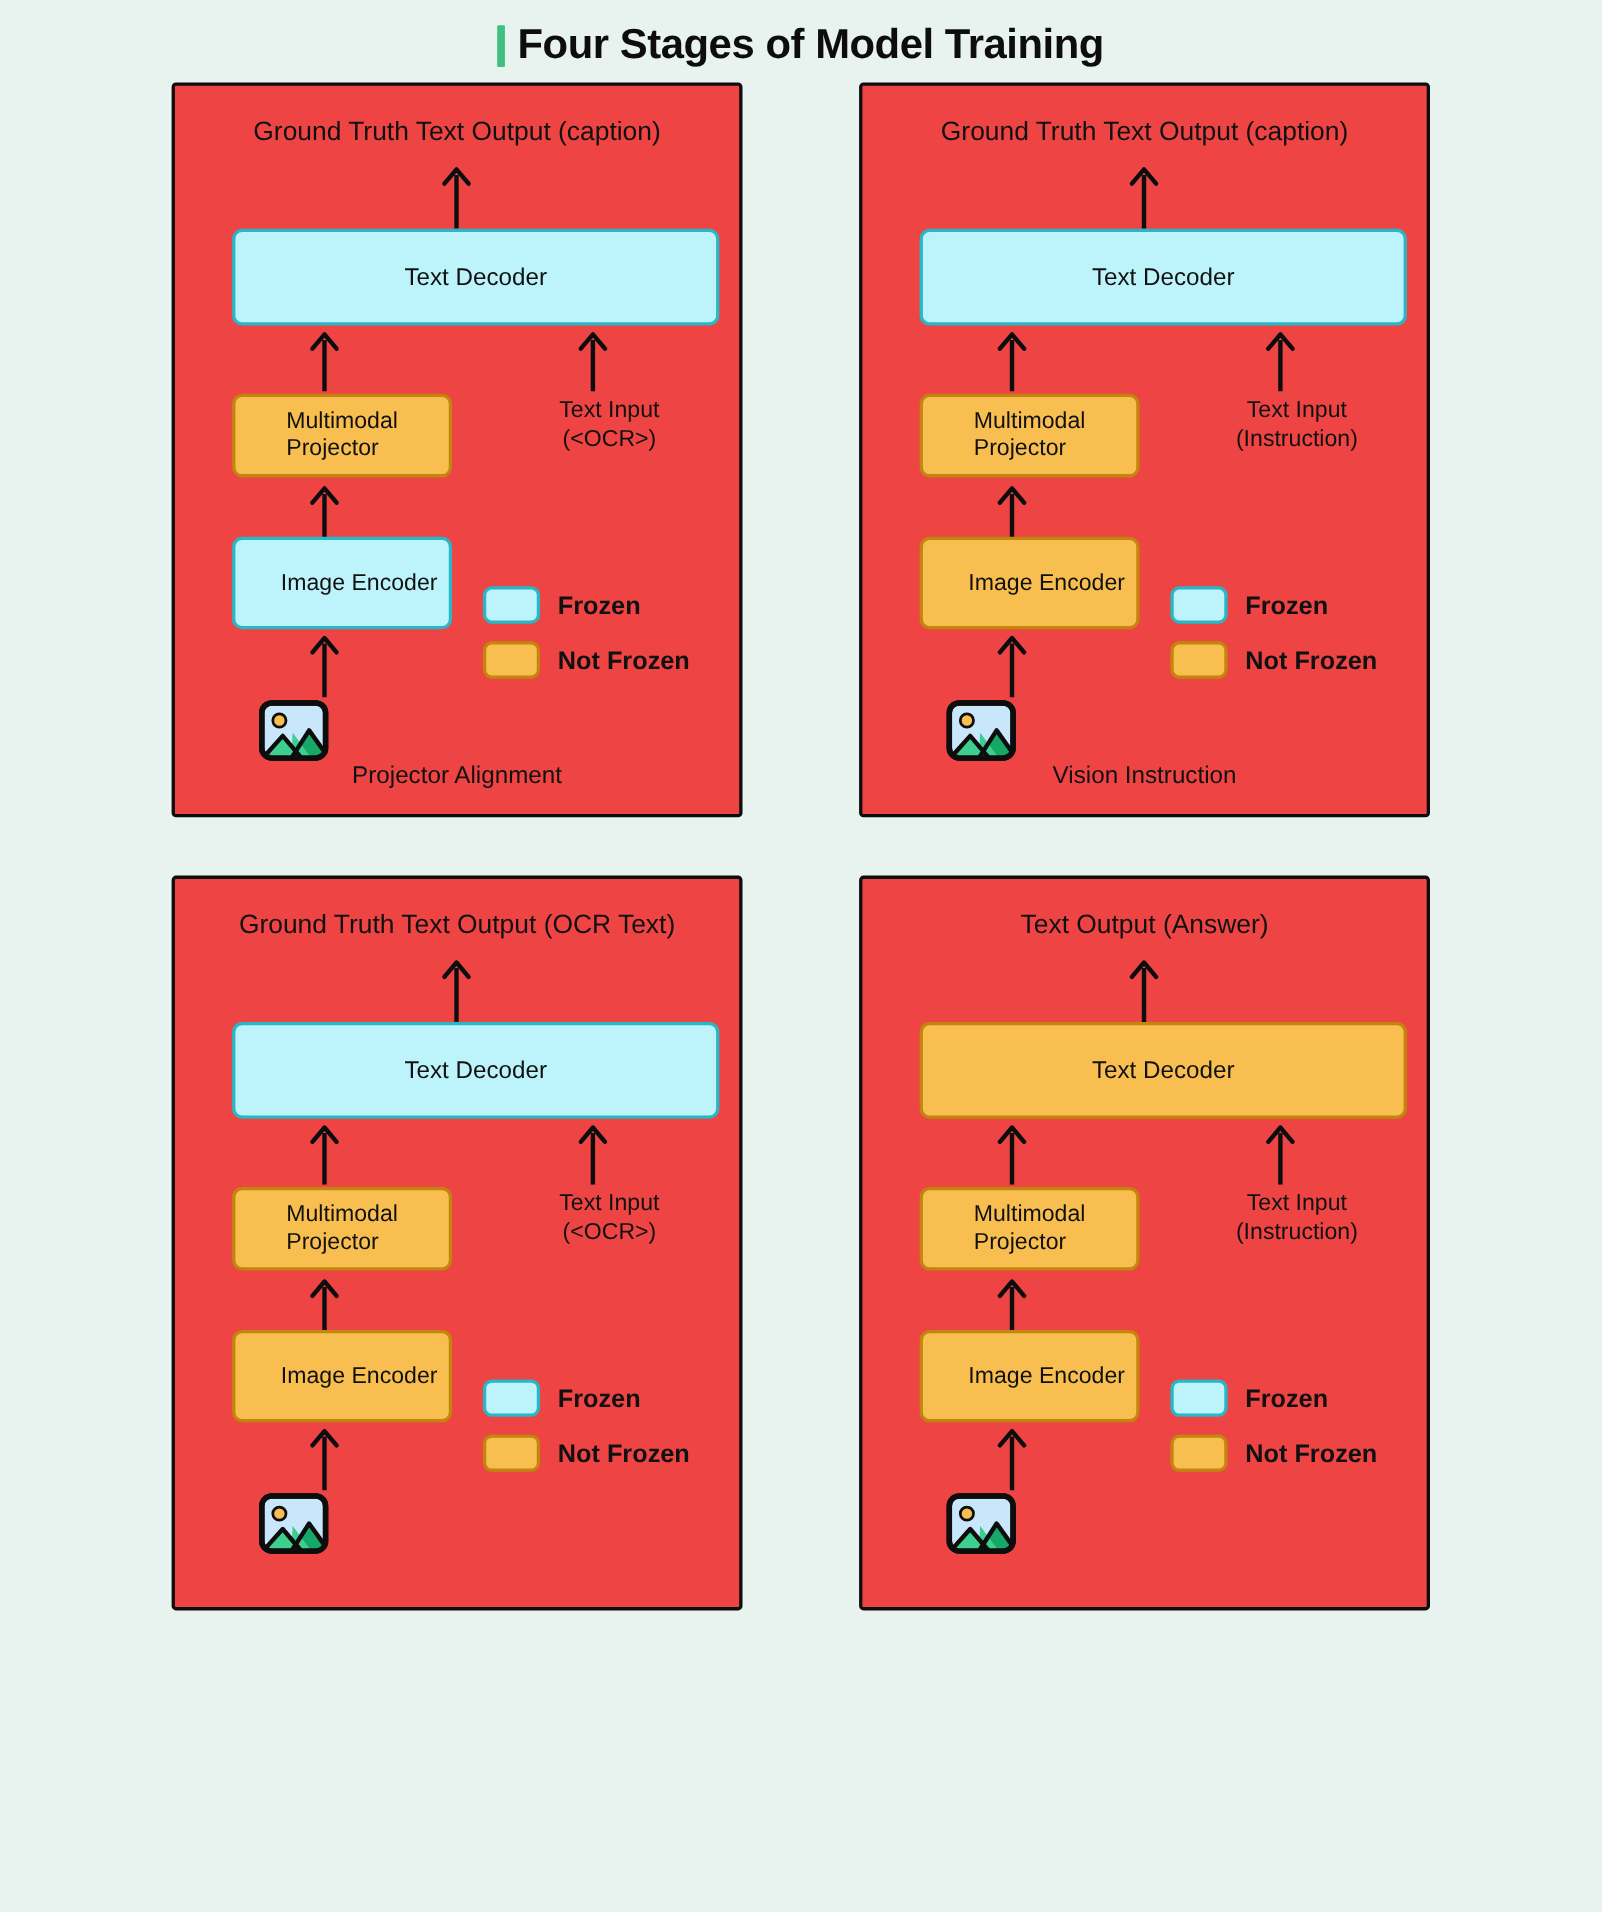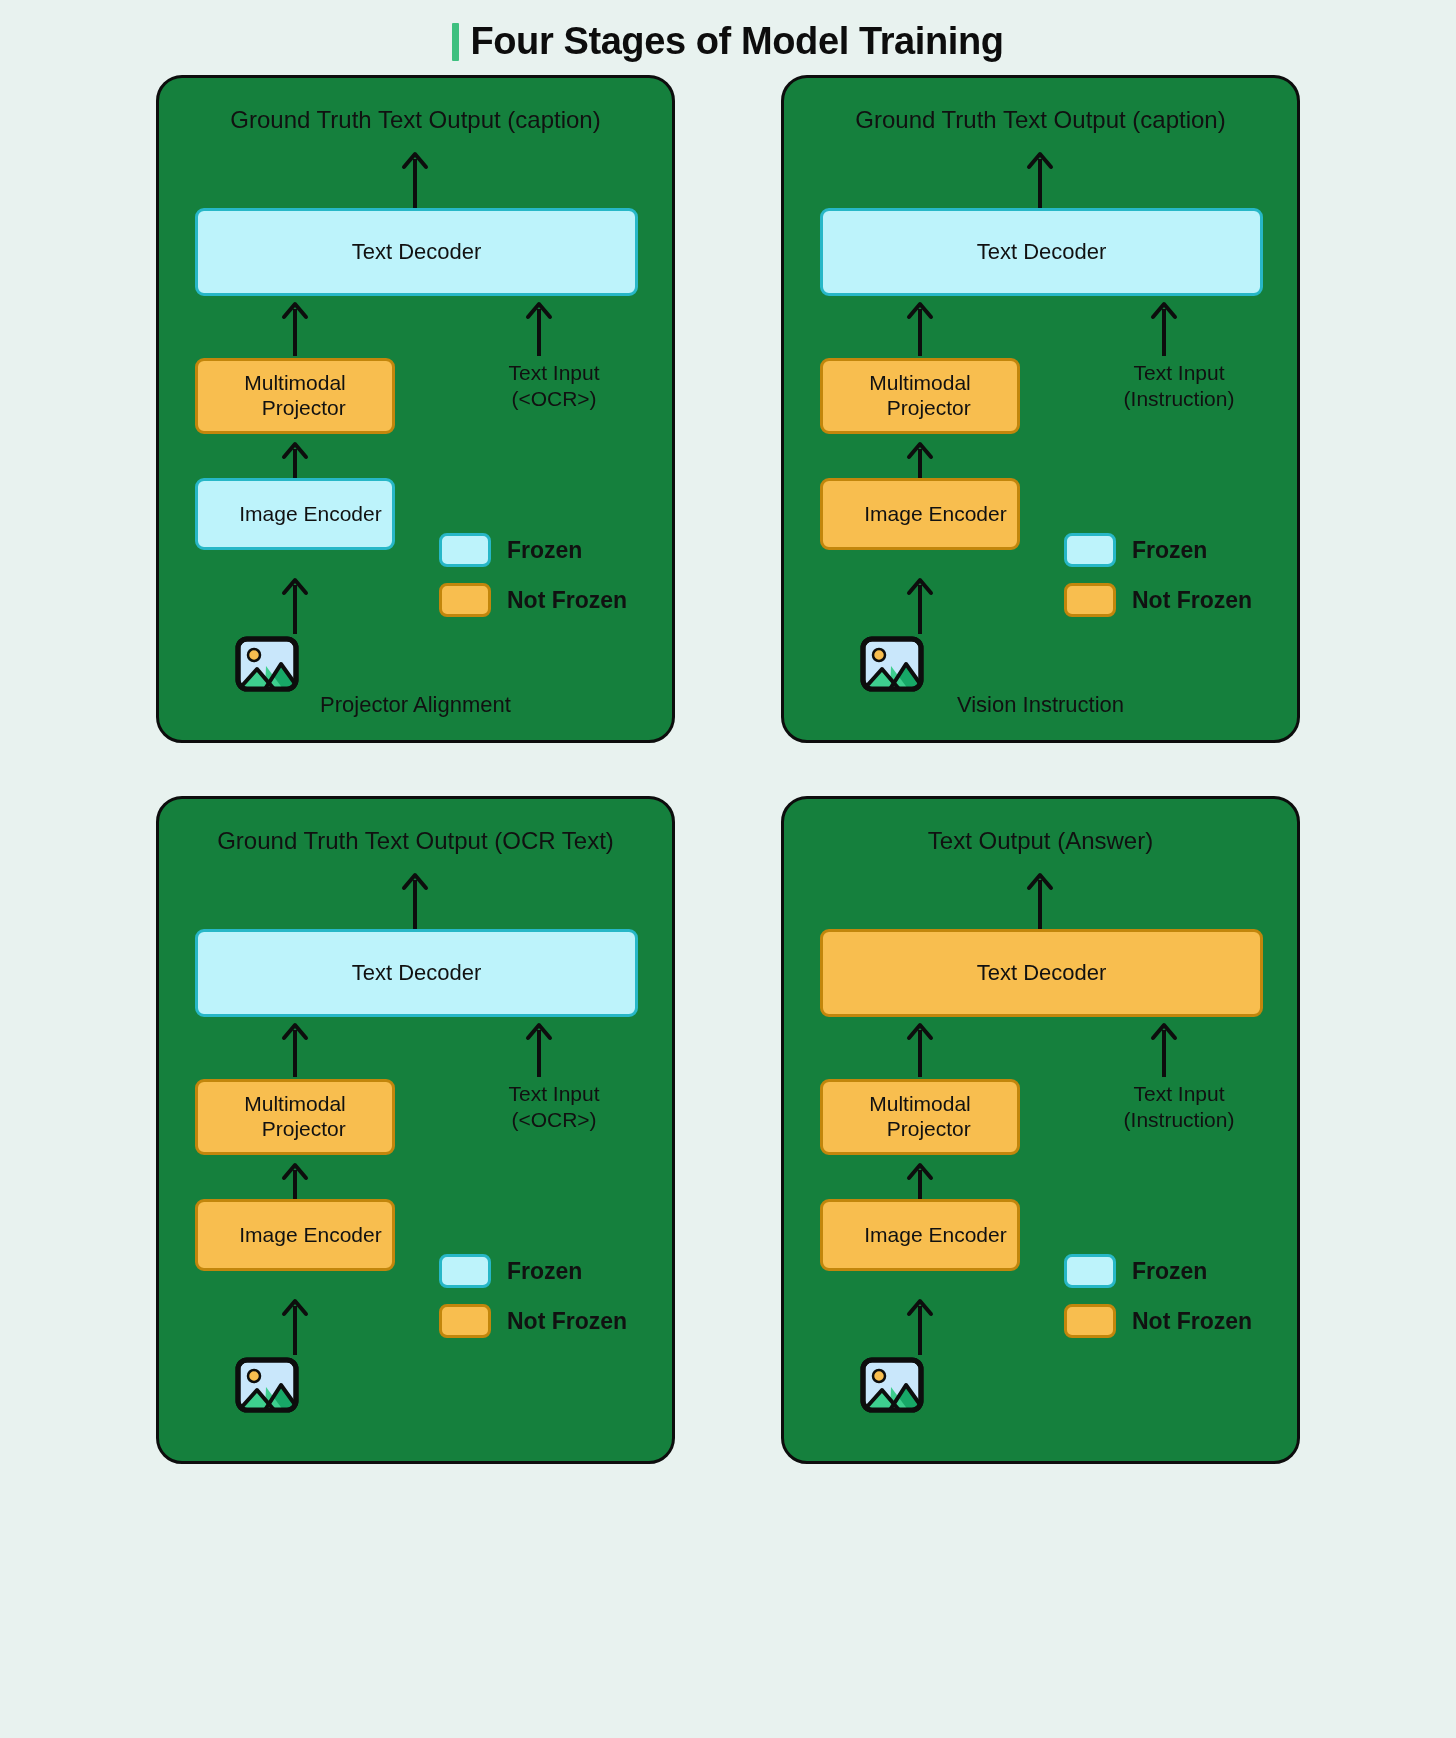--- a/index.html
+++ b/index.html
@@ -45,23 +45,23 @@
     grid-template-columns: 519px 519px;
     grid-template-rows: 668px 668px;
     column-gap: 106px;
     row-gap: 53px;
     justify-content: center;
     padding: 0;
   }
 
   .panel {
     position: relative;
-    background: #15803d;
+    background: #ef4444;
     border: 3px solid #0d0d0d;
-    border-radius: 26px;
+    border-radius: 4px;
     box-sizing: border-box;
   }
 
   .panel-heading {
     position: absolute;
     left: 0;
     right: 0;
     top: 28px;
     text-align: center;
     font-size: 24px;
@@ -80,25 +80,26 @@
     margin-top: 12px;
   }
 
   
   .node {
     position: absolute;
     box-sizing: border-box;
     display: flex;
     align-items: center;
     justify-content: center;
-    text-align: right;
+    text-align: left;
     border-radius: 9px;
     font-size: 21px;
     line-height: 1.18;
     color: #111;
+    margin-left: 16px;
   }
   .node.frozen {
     background: #bdf3fb;
     border: 3px solid #27b7c7;
   }
   .node.unfrozen {
     background: #f8be4f;
     border: 3px solid #c2860c;
   }
 
@@ -110,23 +111,23 @@
     font-size: 22px;
   }
   .projector {
     left: 36px;
     top: 280px;
     width: 200px;
     height: 76px;
   }
   .encoder {
     left: 36px;
-    top: 400px;
+    top: 410px;
     width: 200px;
-    height: 72px;
+    height: 84px;
     padding-left: 31px;
   }
 
   
   .textnode {
     position: absolute;
     left: 300px;
     top: 282px;
     width: 190px;
     text-align: center;

